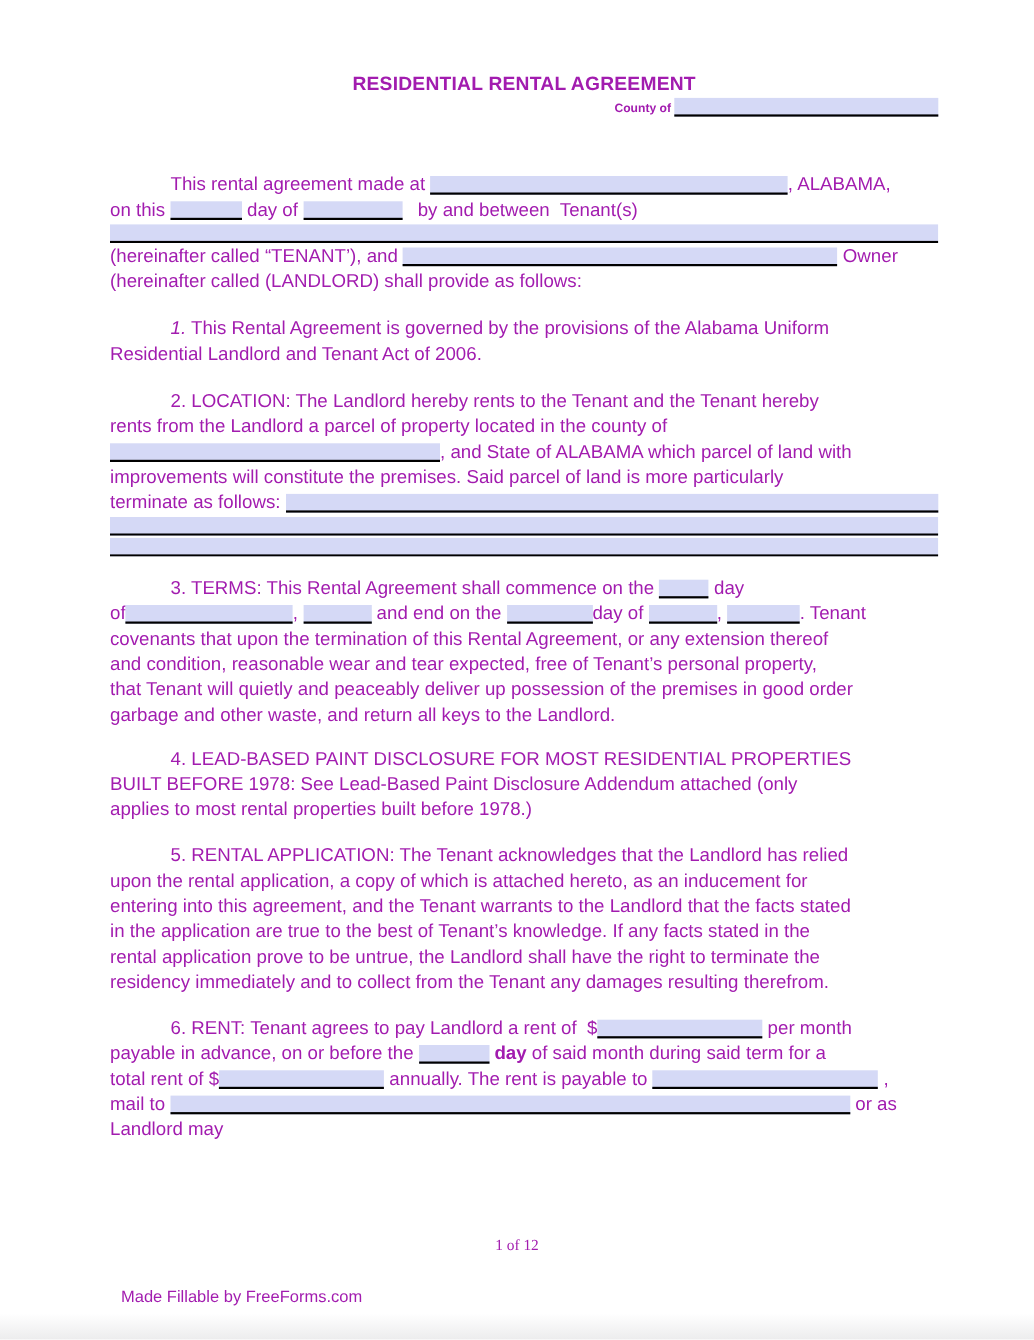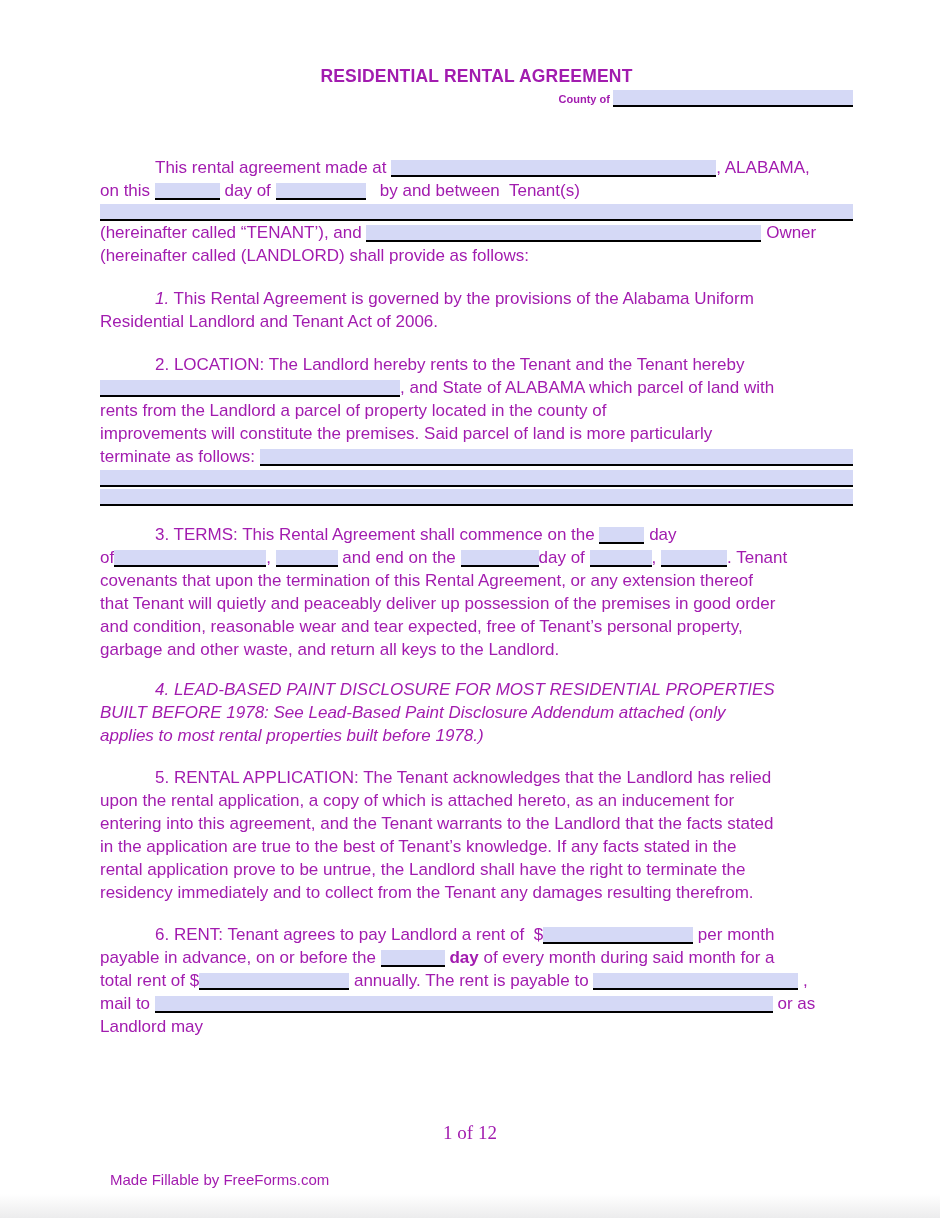--- a/index.html
+++ b/index.html
@@ -22,25 +22,25 @@
     background:var(--field-color, #d5d9f6);
     border-bottom:2.5px solid #000;
     vertical-align:-4px;
   }
   .fld.full { width:100%; }
   
   [data-name="intro-paragraph"]            { margin-top:45px; }
   [data-name="clause-1-governing-law"]     { margin-top:20px; }
   [data-name="clause-2-location"]          { margin-top:20px; }
   [data-name="clause-3-terms"]             { margin-top:17px; }
-  [data-name="clause-4-lead-paint"]        { margin-top:17px;font-style:italic; }
+  [data-name="clause-4-lead-paint"]        { margin-top:17px; }
   [data-name="clause-5-rental-application"]{ margin-top:19px; }
   [data-name="clause-6-rent"]              { margin-top:19px; }
   .pgnum { position:absolute; top:1123px; left:0; width:940px; text-align:center;
-           font-family:"Liberation Serif", serif; font-size:19px; line-height:20px; }
+           font-family:"Liberation Serif", serif; font-size:14px; line-height:20px; }
   .credit { position:absolute; top:1170px; left:110px; font-size:15px; line-height:20px; }
   .page-edge { position:absolute; left:0; bottom:0; width:940px; height:24px;
                background:linear-gradient(180deg, #ffffff 0%, #ececed 100%); }
 </style>
 </head>
 <body>
 
 <div class="page" data-name="document-page">
   <div class="content" data-name="document-content">
 
@@ -55,51 +55,51 @@
           <div class="ln fldln" data-name="text-line"><span class="fld full" data-name="tenant-names-field"></span></div>
           <div class="ln" data-name="text-line"><span class="t" data-name="text-run">(hereinafter called “TENANT’), and </span><span class="fld" data-name="landlord-name-field" style="width: 395px;"></span><span class="t" data-name="text-run"> Owner</span></div>
           <div class="ln" data-name="text-line"><span class="t" data-name="text-run">(hereinafter called (LANDLORD) shall provide as follows:</span></div>
         </div>
         <div class="blk" data-name="clause-1-governing-law">
           <div class="ln" data-name="text-line"><span class="ind" data-name="paragraph-indent" style="width: 55px;"></span><span class="i" data-name="text-run">1.</span><span class="t" data-name="text-run"> This Rental Agreement is governed by the provisions of the Alabama Uniform</span></div>
           <div class="ln" data-name="text-line"><span class="t" data-name="text-run">Residential Landlord and Tenant Act of 2006.</span></div>
         </div>
         <div class="blk" data-name="clause-2-location">
           <div class="ln" data-name="text-line"><span class="ind" data-name="paragraph-indent" style="width: 55px;"></span><span class="t" data-name="text-run">2. LOCATION: The Landlord hereby rents to the Tenant and the Tenant hereby</span></div>
+          <div class="ln" data-name="text-line"><span class="t" data-name="text-run">rents from the Landlord a parcel of property located in the county of</span></div>
           <div class="ln" data-name="text-line"><span class="fld" data-name="property-county-field" style="width: 300px;"></span><span class="t" data-name="text-run">, and State of ALABAMA which parcel of land with</span></div>
-          <div class="ln" data-name="text-line"><span class="t" data-name="text-run">rents from the Landlord a parcel of property located in the county of</span></div>
           <div class="ln" data-name="text-line"><span class="t" data-name="text-run">improvements will constitute the premises. Said parcel of land is more particularly</span></div>
           <div class="ln" data-name="text-line"><span class="t" data-name="text-run">terminate as follows: </span><span class="fld" data-name="property-description-field-1" style="width: 600px;"></span></div>
           <div class="ln fldln" data-name="text-line"><span class="fld full" data-name="property-description-field-2"></span></div>
           <div class="ln fldln" data-name="text-line"><span class="fld full" data-name="property-description-field-3"></span></div>
         </div>
         <div class="blk" data-name="clause-3-terms">
           <div class="ln" data-name="text-line"><span class="ind" data-name="paragraph-indent" style="width: 55px;"></span><span class="t" data-name="text-run">3. TERMS: This Rental Agreement shall commence on the </span><span class="fld" data-name="commence-day-field" style="width: 45px;"></span><span class="t" data-name="text-run"> day</span></div>
           <div class="ln" data-name="text-line"><span class="t" data-name="text-run">of</span><span class="fld" data-name="commence-month-field" style="width: 152px;"></span><span class="t" data-name="text-run">, </span><span class="fld" data-name="commence-year-field" style="width: 62px;"></span><span class="t" data-name="text-run"> and end on the </span><span class="fld" data-name="end-day-field" style="width: 78px;"></span><span class="t" data-name="text-run">day of </span><span class="fld" data-name="end-month-field" style="width: 62px;"></span><span class="t" data-name="text-run">, </span><span class="fld" data-name="end-year-field" style="width: 66px;"></span><span class="t" data-name="text-run">. Tenant</span></div>
           <div class="ln" data-name="text-line"><span class="t" data-name="text-run">covenants that upon the termination of this Rental Agreement, or any extension thereof</span></div>
+          <div class="ln" data-name="text-line"><span class="t" data-name="text-run">and condition, reasonable wear and tear expected, free of Tenant’s personal property,</span></div>
           <div class="ln" data-name="text-line"><span class="t" data-name="text-run">that Tenant will quietly and peaceably deliver up possession of the premises in good order</span></div>
-          <div class="ln" data-name="text-line"><span class="t" data-name="text-run">and condition, reasonable wear and tear expected, free of Tenant’s personal property,</span></div>
           <div class="ln" data-name="text-line"><span class="t" data-name="text-run">garbage and other waste, and return all keys to the Landlord.</span></div>
         </div>
         <div class="blk" data-name="clause-4-lead-paint">
           <div class="ln" data-name="text-line"><span class="ind" data-name="paragraph-indent" style="width: 55px;"></span><span class="t" data-name="text-run">4. LEAD-BASED PAINT DISCLOSURE FOR MOST RESIDENTIAL PROPERTIES</span></div>
           <div class="ln" data-name="text-line"><span class="t" data-name="text-run">BUILT BEFORE 1978: See Lead-Based Paint Disclosure Addendum attached (only</span></div>
           <div class="ln" data-name="text-line"><span class="t" data-name="text-run">applies to most rental properties built before 1978.)</span></div>
         </div>
         <div class="blk" data-name="clause-5-rental-application">
           <div class="ln" data-name="text-line"><span class="ind" data-name="paragraph-indent" style="width: 55px;"></span><span class="t" data-name="text-run">5. RENTAL APPLICATION: The Tenant acknowledges that the Landlord has relied</span></div>
           <div class="ln" data-name="text-line"><span class="t" data-name="text-run">upon the rental application, a copy of which is attached hereto, as an inducement for</span></div>
           <div class="ln" data-name="text-line"><span class="t" data-name="text-run">entering into this agreement, and the Tenant warrants to the Landlord that the facts stated</span></div>
           <div class="ln" data-name="text-line"><span class="t" data-name="text-run">in the application are true to the best of Tenant’s knowledge. If any facts stated in the</span></div>
           <div class="ln" data-name="text-line"><span class="t" data-name="text-run">rental application prove to be untrue, the Landlord shall have the right to terminate the</span></div>
           <div class="ln" data-name="text-line"><span class="t" data-name="text-run">residency immediately and to collect from the Tenant any damages resulting therefrom.</span></div>
         </div>
         <div class="blk" data-name="clause-6-rent">
           <div class="ln" data-name="text-line"><span class="ind" data-name="paragraph-indent" style="width: 55px;"></span><span class="t" data-name="text-run">6. RENT: Tenant agrees to pay Landlord a rent of  $</span><span class="fld" data-name="monthly-rent-amount-field" style="width: 150px;"></span><span class="t" data-name="text-run"> per month</span></div>
-          <div class="ln" data-name="text-line"><span class="t" data-name="text-run">payable in advance, on or before the </span><span class="fld" data-name="rent-due-day-field" style="width: 64px;"></span><span class="t" data-name="text-run"> </span><span class="b" data-name="text-run">day</span><span class="t" data-name="text-run"> of every month during said month for a</span></div>
+          <div class="ln" data-name="text-line"><span class="t" data-name="text-run">payable in advance, on or before the </span><span class="fld" data-name="rent-due-day-field" style="width: 64px;"></span><span class="t" data-name="text-run"> </span><span class="b" data-name="text-run">day</span><span class="t" data-name="text-run"> of said month during said term for a</span></div>
           <div class="ln" data-name="text-line"><span class="t" data-name="text-run">total rent of $</span><span class="fld" data-name="annual-rent-amount-field" style="width: 150px;"></span><span class="t" data-name="text-run"> annually. The rent is payable to </span><span class="fld" data-name="rent-payable-to-field" style="width: 205px;"></span><span class="t" data-name="text-run"> ,</span></div>
           <div class="ln" data-name="text-line"><span class="t" data-name="text-run">mail to </span><span class="fld" data-name="rent-mailing-address-field" style="width: 618px;"></span><span class="t" data-name="text-run"> or as</span></div>
           <div class="ln" data-name="text-line"><span class="t" data-name="text-run">Landlord may</span></div>
         </div>
       </div>
   </div>
 
   <div class="pgnum" data-name="page-number">1 of 12</div>
   <div class="credit" data-name="credit-line">Made Fillable by FreeForms.com</div>
   <div class="page-edge" data-name="page-bottom-edge"></div>

